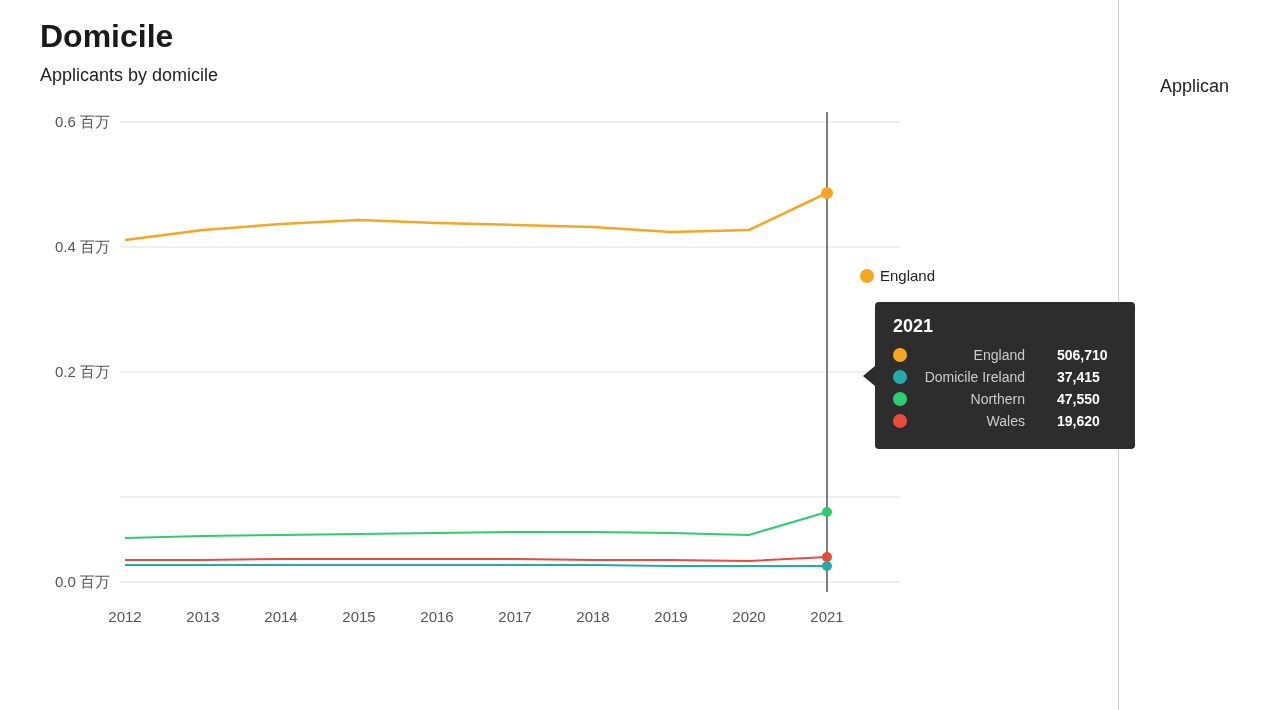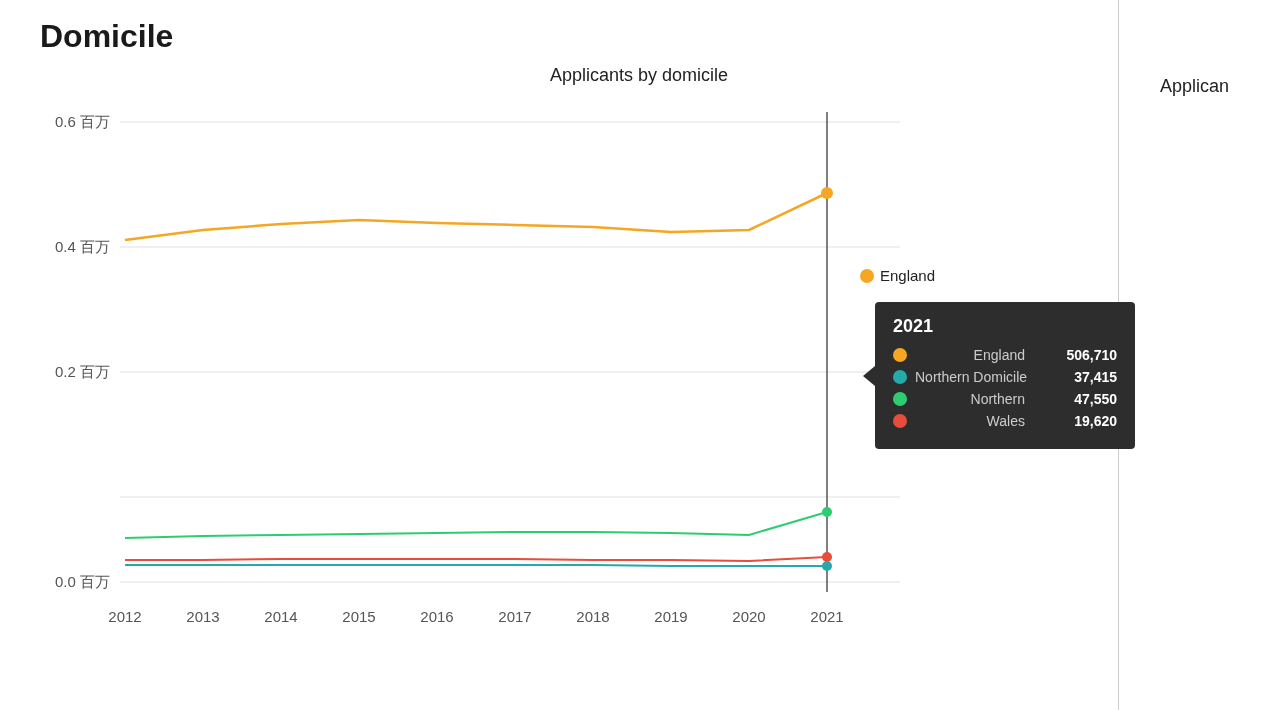--- a/index.html
+++ b/index.html
@@ -21,21 +21,21 @@
       padding: 0 0 0 0;
     }
     .page-title {
       font-size: 32px;
       font-weight: 700;
       color: #1a1a1a;
       padding: 18px 40px 0 40px;
     }
     .chart-header {
       display: flex;
-      justify-content: center;
+      justify-content: flex-start;
       align-items: flex-start;
       padding: 10px 40px 0 40px;
     }
     .chart-title {
       font-size: 18px;
       color: #222;
       font-weight: 400;
     }
     .chart-title-right {
       font-size: 18px;
@@ -83,21 +83,20 @@
       flex-shrink: 0;
     }
     .tooltip-label {
       color: #ccc;
       min-width: 110px;
       text-align: right;
     }
     .tooltip-value {
       font-weight: 700;
       color: #fff;
-      text-align: right;
       min-width: 60px;
     }
     .england-legend {
       position: absolute;
       display: flex;
       align-items: center;
       gap: 6px;
       font-size: 15px;
       color: #222;
     }
@@ -181,21 +180,21 @@
         <div class="tooltip-left">
           <div class="tooltip-dot" style="background:#f5a623;"></div>
           <span class="tooltip-label">England</span>
         </div>
         <span class="tooltip-value">506,710</span>
       </div>
 
       <div class="tooltip-row">
         <div class="tooltip-left">
           <div class="tooltip-dot" style="background:#26a9a9;"></div>
-          <span class="tooltip-label">Northern Domicile</span>
+          <span class="tooltip-label">Domicile Ireland</span>
         </div>
         <span class="tooltip-value">37,415</span>
       </div>
 
       <div class="tooltip-row">
         <div class="tooltip-left">
           <div class="tooltip-dot" style="background:#2ecc71;"></div>
           <span class="tooltip-label">Northern</span>
         </div>
         <span class="tooltip-value">47,550</span>

